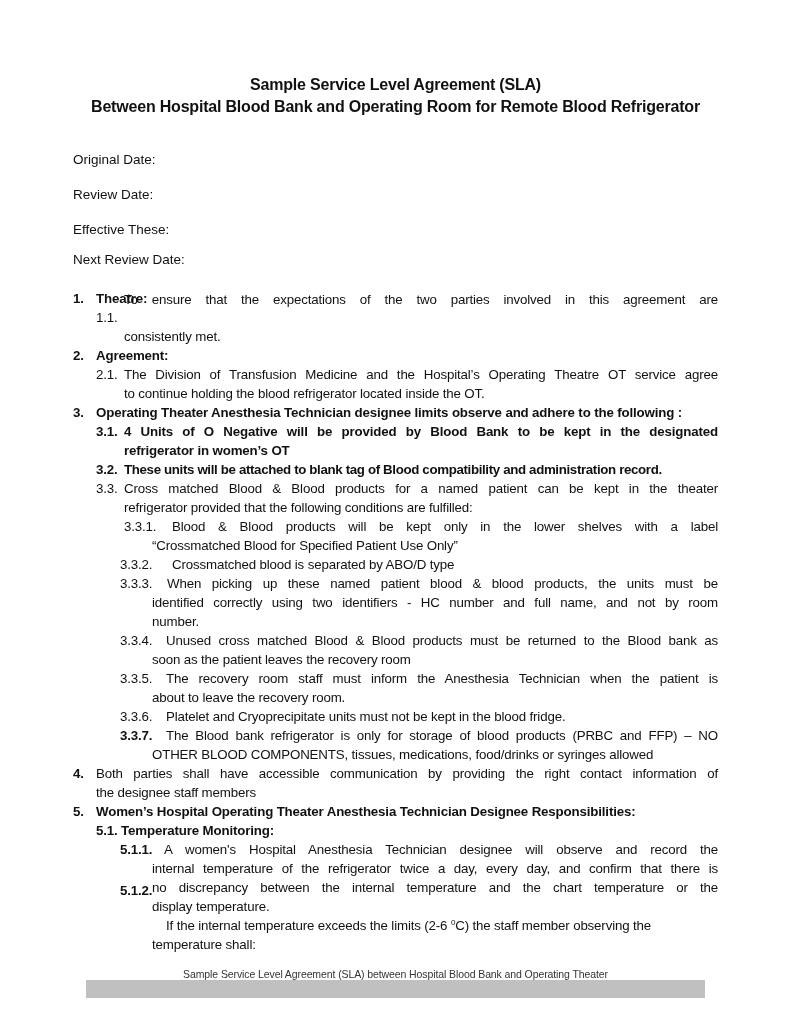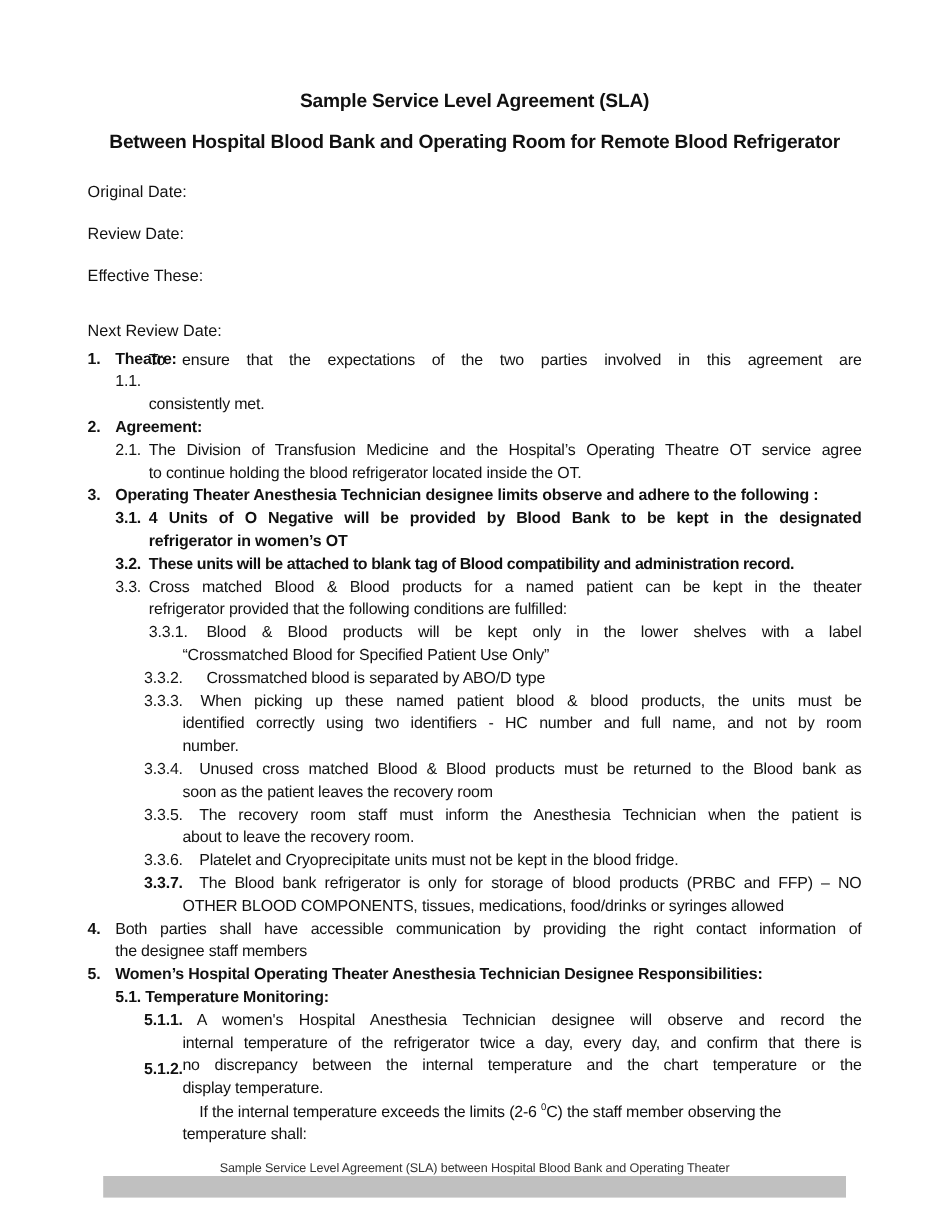--- a/index.html
+++ b/index.html
@@ -1,39 +1,39 @@
 <!DOCTYPE html>
 <html><head>
 <meta charset="utf-8">
 <style>
   html, body { margin:0; padding:0; background:#ffffff; }
   body { width:791px; height:1023px; position:relative; overflow:hidden;
          font-family:"Liberation Sans", sans-serif; color:#111; }
   .title { position:absolute; left:0; width:791px; text-align:center; font-weight:bold; font-size:16px; letter-spacing:-0.2px; }
   .t1 { top:76px; }
-  .t2 { top:98px;margin-top:12px; }
+  .t2 { top:98px; }
   .date { position:absolute; left:73px; font-weight:normal; font-size:13.5px; }
   .line { position:absolute; font-size:13.3px; white-space:nowrap; letter-spacing:-0.15px; }
   .j { text-align:justify; text-align-last:justify; white-space:normal; }
   .b { font-weight:bold; }
   .footer-text { position:absolute; top:968px; left:0; width:791px; text-align:center; font-size:10.5px; color:#333; letter-spacing:-0.1px; }
   .footer-bar { position:absolute; top:980px; left:86px; width:619px; height:18px; background:#c0c0c0; }
   sup { font-size:8px; }
 </style>
 </head>
 <body>
 
 <div>
   <div class="title t1">Sample Service Level Agreement (SLA)</div>
   <div class="title t2">Between Hospital Blood Bank and Operating Room for Remote Blood Refrigerator</div>
 
   <div class="date" style="top:152px">Original Date:</div>
   <div class="date" style="top:187px">Review Date:</div>
   <div class="date" style="top:222px">Effective These:</div>
-  <div class="date" style="top:268px">Next Review Date:</div>
+  <div class="date" style="top:252px">Next Review Date:</div>
 
   <div class="line b" style="top:291px;left:73px">1.</div>
   <div class="line b" style="top:291px;left:96px">Theatre:</div>
   <div class="line" style="top:310px;left:96px">1.1.</div>
   <div class="line j" style="top:292px;left:124px;width:594px">To ensure that the expectations of the two parties involved in this agreement are</div>
   <div class="line" style="top:329px;left:124px">consistently met.</div>
 
   <div class="line b" style="top:348px;left:73px">2.</div>
   <div class="line b" style="top:348px;left:96px">Agreement:</div>
   <div class="line" style="top:367px;left:96px">2.1.</div>

